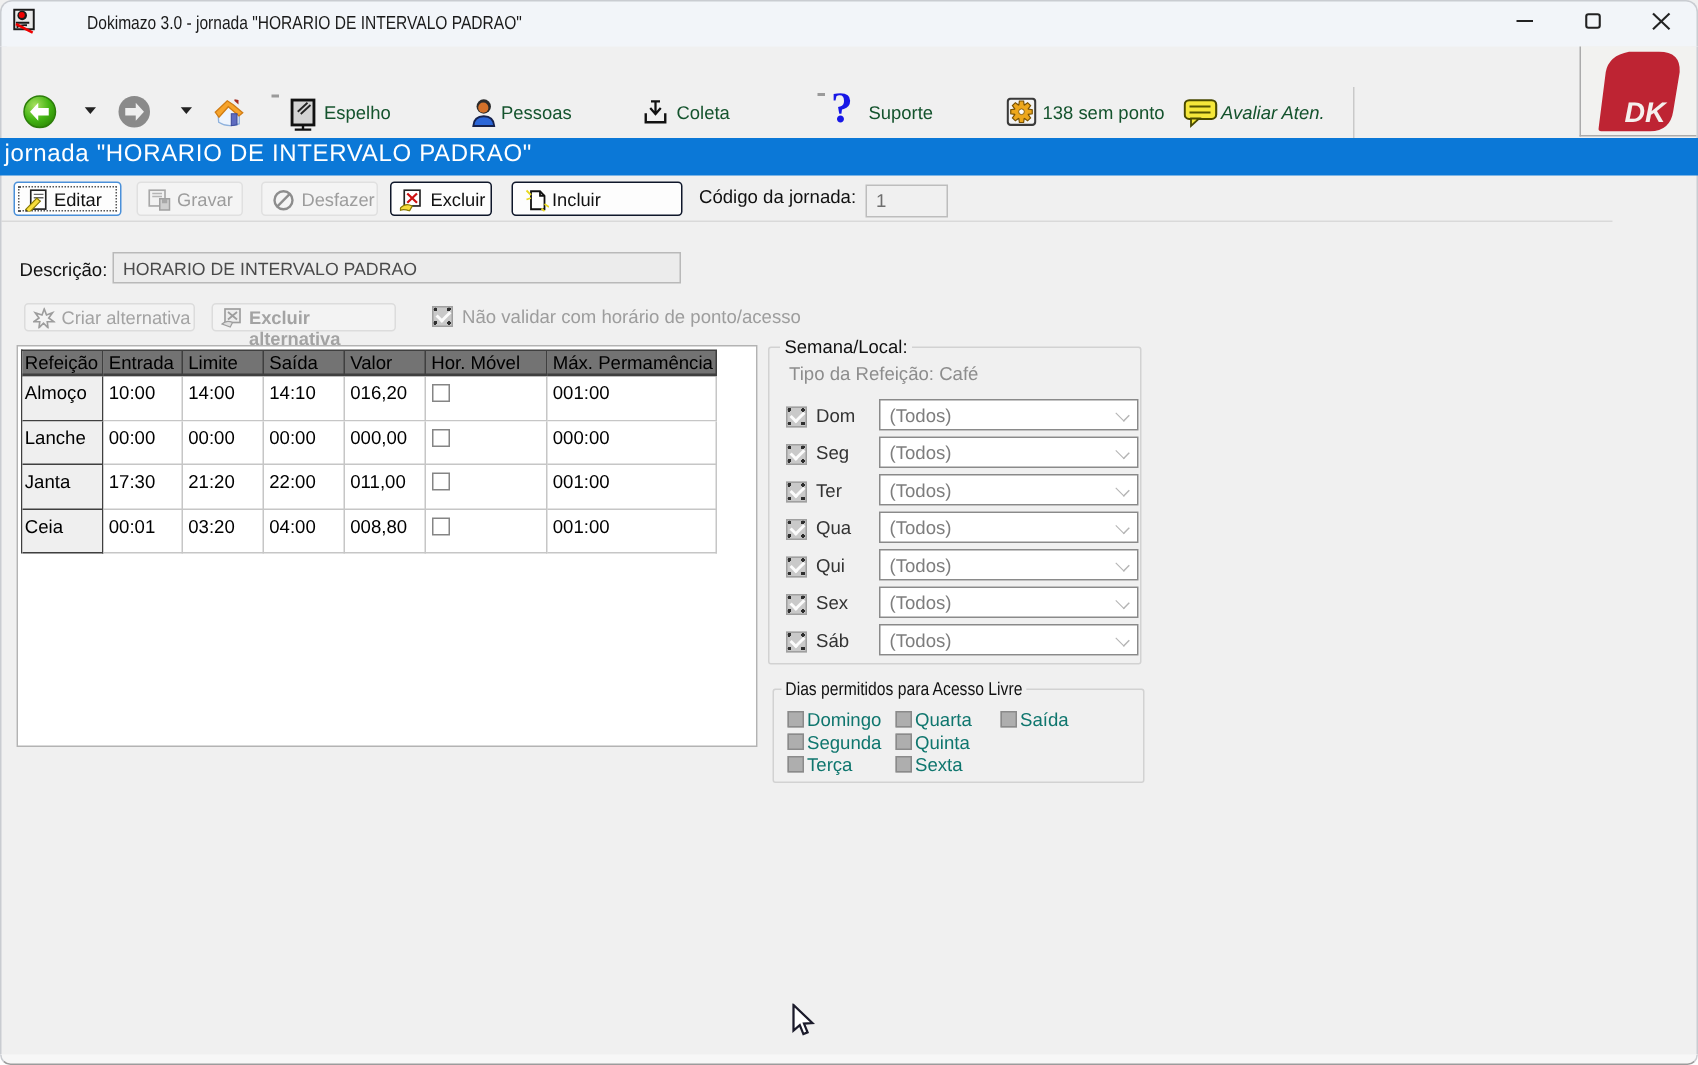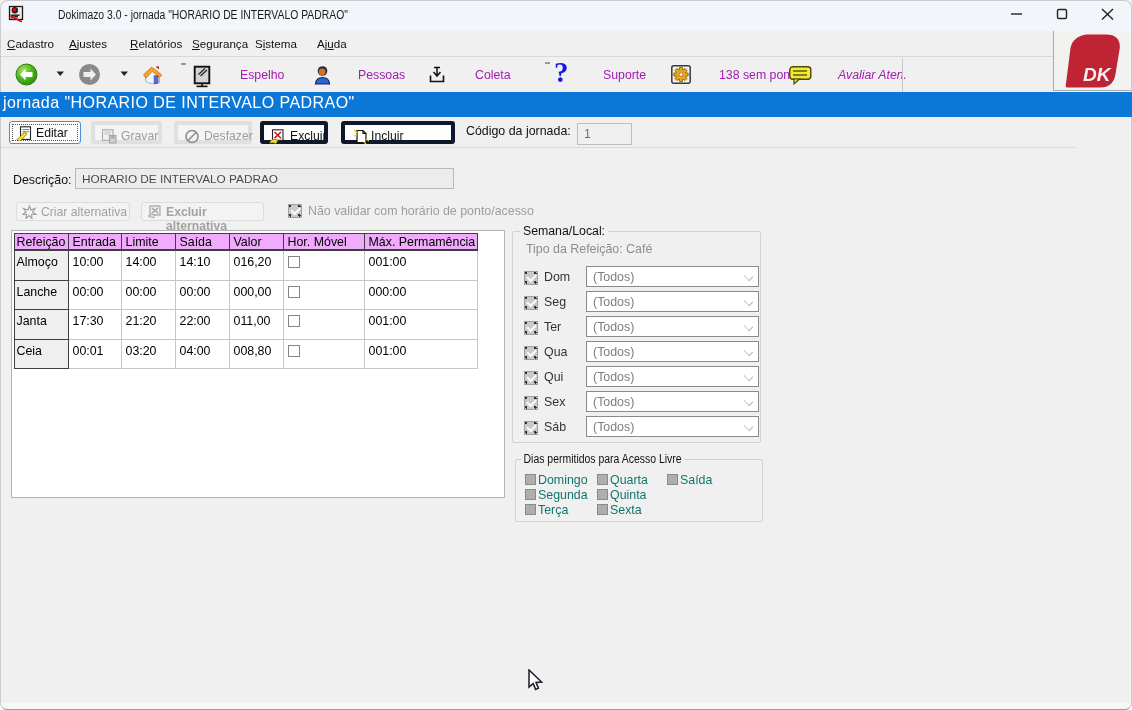--- a/index.html
+++ b/index.html
@@ -11,42 +11,42 @@
 
 #titlebar { left:0; top:0; width:1132px; height:31px; background:#f2f5f9;
   border-radius:8px 8px 0 0; border-left:1px solid #c9ccd1; border-top:1px solid #c9ccd1; border-right:1px solid #c9ccd1;}
 #titletext { left:58px; top:8px; font-size:12.5px; color:#1a1a1a; transform:scaleX(0.83); transform-origin:0 0; }
 
 #menubar { left:1px; top:31px; width:1130px; height:26px; background:#f0f0f0;
   border-bottom:1px solid #d8d8d8; font-size:11.6px; color:#111; }
 .mi { position:absolute; top:6px; }
 
 #toolbar { left:1px; top:58px; width:1130px; height:34px; background:#f0f0f0; }
-.tlabel { position:absolute; top:10px; font-size:12.3px; color:#a21caf;margin-left:24px; }
+.tlabel { position:absolute; top:10px; font-size:12.3px; color:#14532d; }
 
 #band { left:0; top:92px; width:1132px; height:25px; background:#0b78d7; z-index:5; }
 #bandtext { left:3px; top:94px; z-index:6; font-size:16px; letter-spacing:0.45px; color:#fff; }
 
 #btnrow { left:1px; top:117px; width:1074px; height:31px; background:#f0f0f0;
   border-bottom:1px solid #d9d9d9; }
 .btn { position:absolute; top:4px; height:23px; background:#fdfdfd;
-  border:4px solid #0f172a; border-radius:3px; font-size:12.2px; color:#111; }
+  border:1px solid #0f172a; border-radius:3px; font-size:12.2px; color:#111; }
 .btn.dis { background:#f4f4f4; border-color:#e0e0e0; color:#9d9d9d; }
 .btn .bl { position:absolute; top:4px; }
 
 #content { left:1px; top:149px; width:1130px; height:556px; background:#f0f0f0; }
 .lbl { position:absolute; font-size:12.4px; color:#111; }
 .glbl { position:absolute; font-size:12.4px; color:#8d8d8d; }
 
 #gridpanel { left:10px; top:81px; width:494px; height:268px; background:#fff;
   border:1px solid #b3b3b3; }
 table#grid { position:absolute; left:1.5px; top:2px; border-collapse:separate; border-spacing:0;
   font-size:12.4px; color:#000; table-layout:fixed; border-left:1px solid #3f3f3f; border-top:1px solid #3f3f3f; }
 #grid td { padding:3.5px 0 0 4px; overflow:hidden; white-space:nowrap; vertical-align:top; }
-#grid .hd { background:#f0abfc; border-right:1px solid #3f3f3f; border-bottom:2px solid #3f3f3f; height:15px; padding-top:1px; }
+#grid .hd { background:#737373; border-right:1px solid #3f3f3f; border-bottom:2px solid #3f3f3f; height:15px; padding-top:1px; }
 #grid .fx { background:#efefef; border-right:1px solid #3f3f3f; border-bottom:1px solid #3f3f3f; padding-left:2px; }
 #grid .dc { background:#fff; border-right:1px solid #c6c6c6; border-bottom:1px solid #c6c6c6; }
 #grid .sel { background:#0c77dc; color:#fff; }
 
 .gbox { position:absolute; border:1px solid #d2d2d2; border-radius:2px; }
 .gleg { position:absolute; font-size:12.3px; color:#111; background:#f0f0f0; padding:0 3px; }
 
 .combo { position:absolute; width:173px; height:21px; background:#fff; border:1px solid #8a8a8a; }
 .combo span { position:absolute; left:6px; top:3px; font-size:12.4px; color:#7d7d7d; }
 .cb { position:absolute; width:13.5px; height:13.5px; border:1px solid #a0a0a0;
@@ -88,28 +88,20 @@
     <path d="M2.6 12 L13.8 17.8" stroke="#ee0000" stroke-width="1.7" fill="none"></path>
   </svg>
 
   <svg class="ab" style="left:1010px; top:7px;" width="108" height="16" viewBox="0 0 108 16">
     <line x1="1" y1="7" x2="12" y2="7" stroke="#222" stroke-width="1.4"></line>
     <rect x="47.5" y="2.5" width="9" height="9" rx="1.5" fill="none" stroke="#222" stroke-width="1.4"></rect>
     <line x1="92" y1="2" x2="103" y2="12.5" stroke="#222" stroke-width="1.4"></line>
     <line x1="103" y1="2" x2="92" y2="12.5" stroke="#222" stroke-width="1.4"></line>
   </svg>
 
-  <div class="ab" id="menubar">
-    <span class="mi" style="left:6px;"><u>C</u>adastro</span>
-    <span class="mi" style="left:68px;"><u>A</u>justes</span>
-    <span class="mi" style="left:129px;"><u>R</u>elatórios</span>
-    <span class="mi" style="left:191px;"><u>S</u>egurança</span>
-    <span class="mi" style="left:254px;">S<u>i</u>stema</span>
-    <span class="mi" style="left:316px;">Aj<u>u</u>da</span>
-  </div>
 
   <div class="ab" id="toolbar">
 
     <svg class="ab" style="left:14px; top:5px;" width="23" height="23" viewBox="0 0 23 23">
       <defs>
         <radialGradient id="gg" cx="35%" cy="30%" r="75%">
           <stop offset="0%" stop-color="#a8e060"></stop>
             <stop offset="60%" stop-color="#44b514"></stop>
             <stop offset="100%" stop-color="#2f8e07"></stop>
         </radialGradient>

